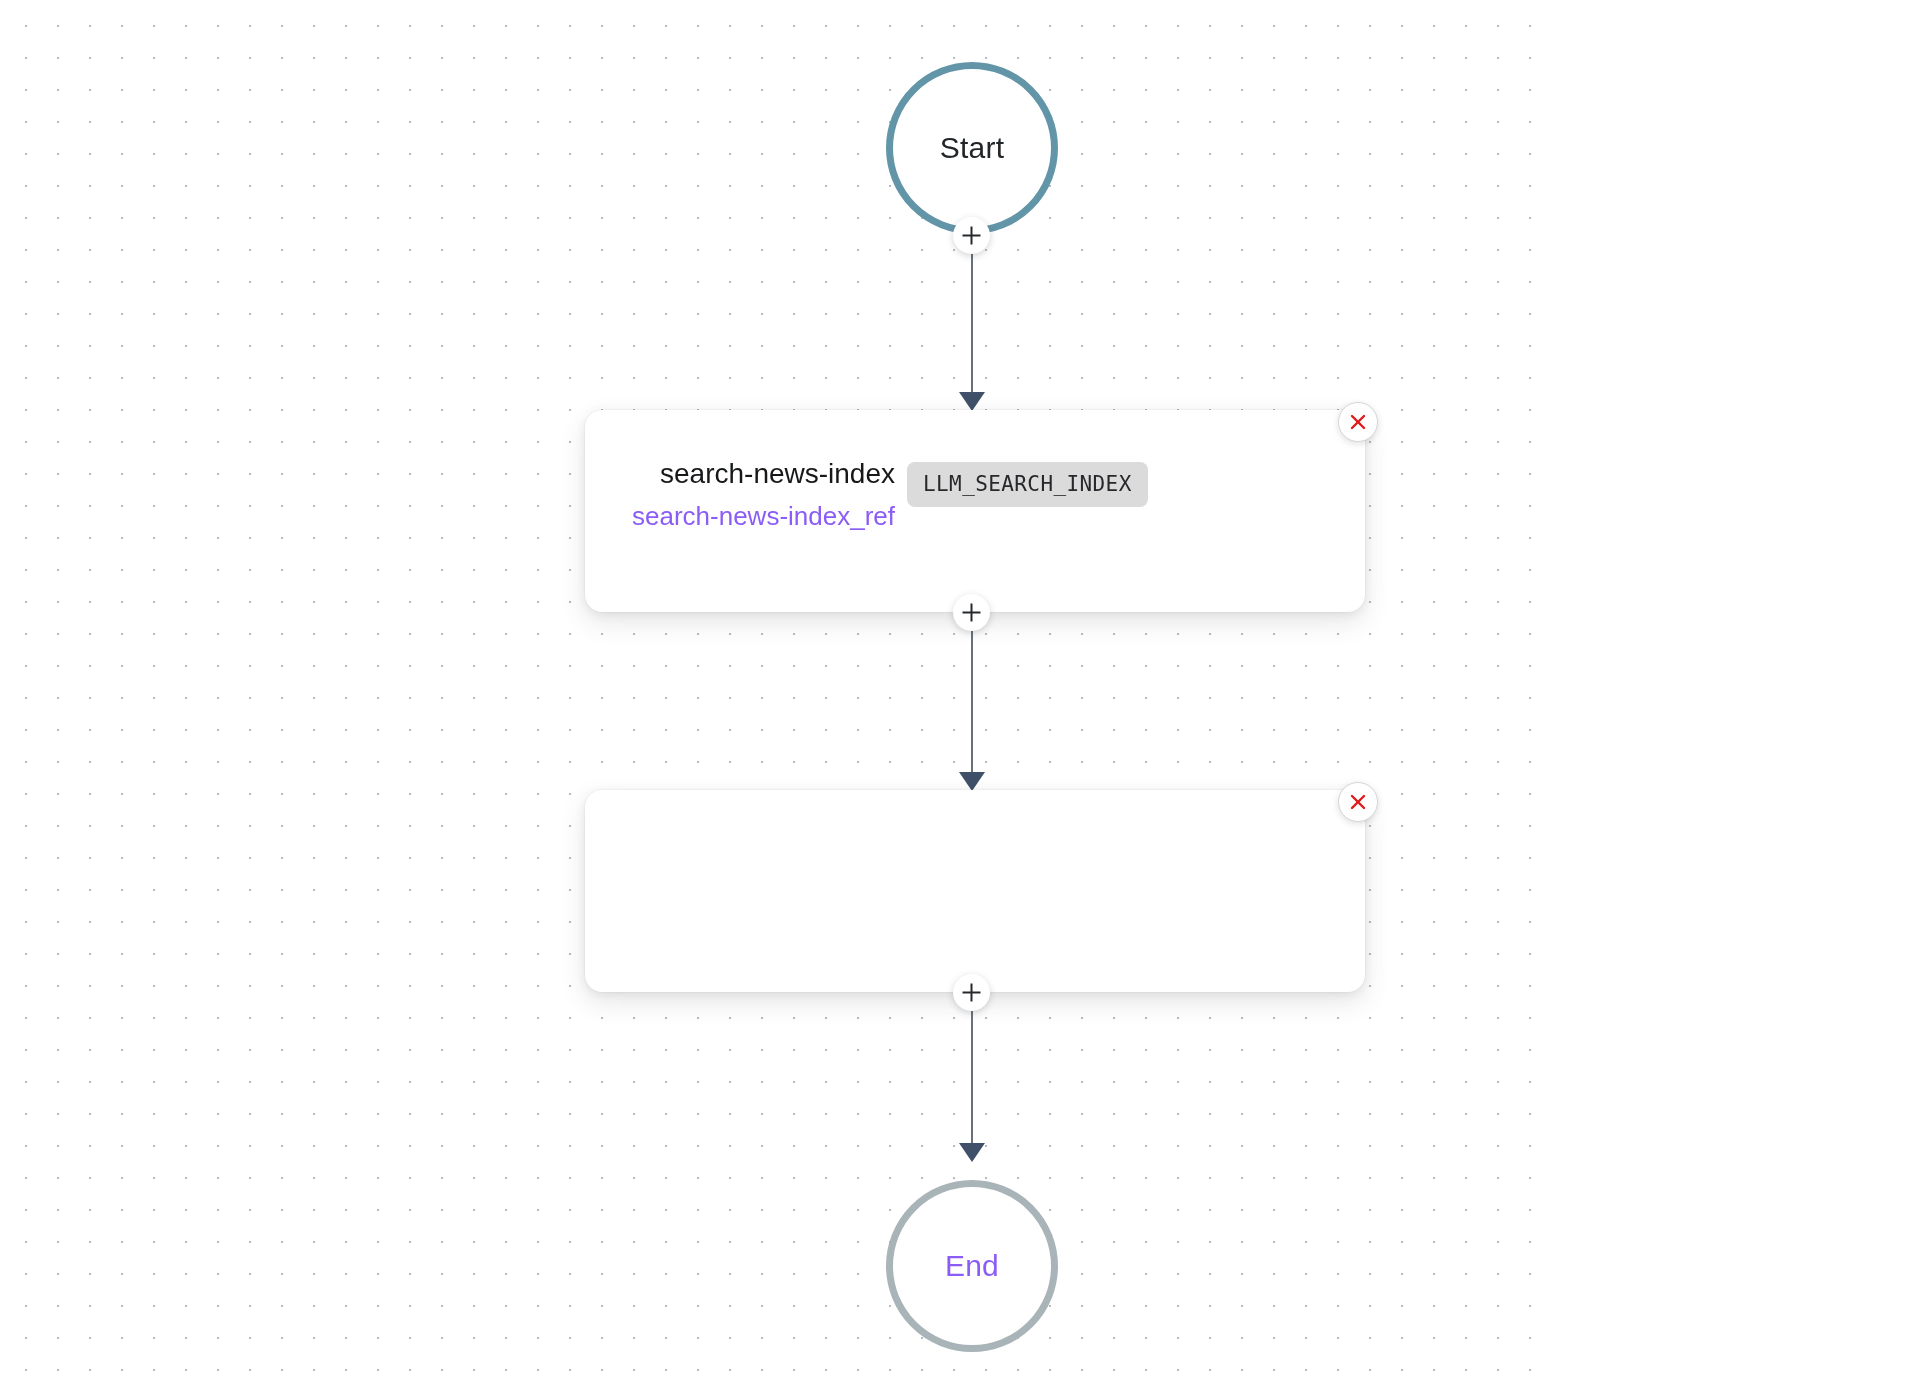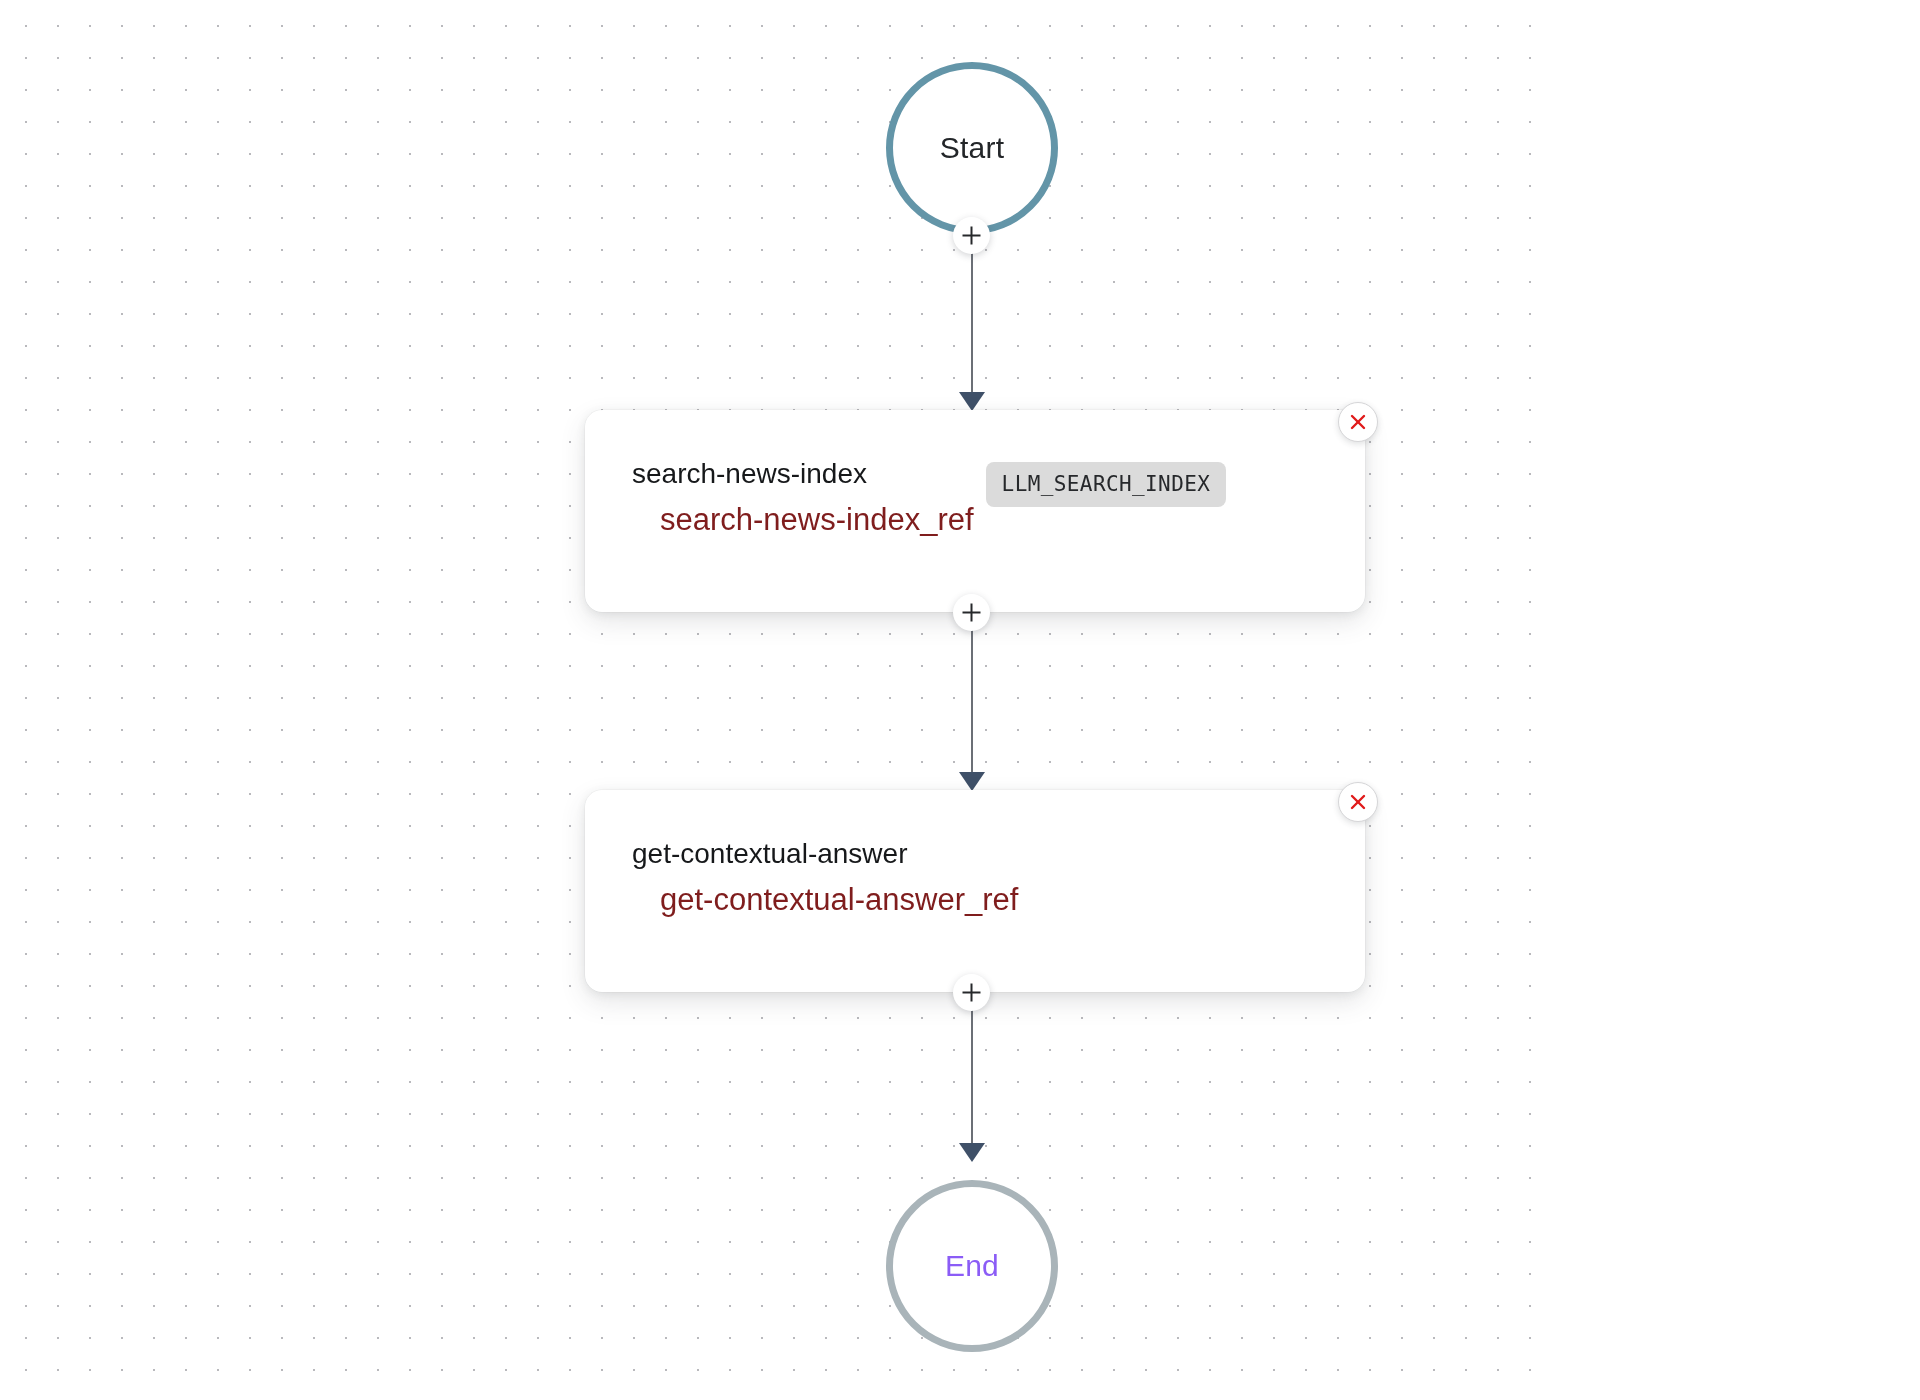--- a/index.html
+++ b/index.html
@@ -14,20 +14,21 @@
   #canvas {
     position: relative;
     width: 1544px;
     height: 1400px;
     background-color: #ffffff;
     background-image:
       radial-gradient(circle, #b9b9bd 1.1px, rgba(255,255,255,0) 1.2px);
     background-size: 32px 32px;
     background-position: 10px 10px;
     overflow: hidden;
+    text-align: right;
   }
 
   
   .terminal {
     position: absolute;
     width: 172px;
     height: 172px;
     border-radius: 50%;
     background: #ffffff;
     display: flex;
@@ -89,26 +90,25 @@
     gap: 12px;
   }
   .node-text { min-width: 0; }
   .node-title {
     font-size: 28px;
     color: #16181a;
     line-height: 1.26;
     white-space: nowrap;
   }
   .node-subtitle {
-    font-size: 31px;
-    color: #7f1d1d;
+    font-size: 26px;
+    color: #8b5cf6;
     line-height: 1.3;
     margin-top: 9px;
     white-space: nowrap;
-    margin-left: 28px;
   }
   .node-badge {
     margin-top: 6px;
     background: #dbdbdb;
     color: #26282b;
     border-radius: 8px;
     padding: 10px 16px 11px;
     font-family: "DejaVu Sans Mono", "Liberation Mono", monospace;
     font-size: 21px;
     letter-spacing: 0.4px;
@@ -189,24 +189,20 @@
       <line x1="10.5" y1="1.5" x2="10.5" y2="19.5" stroke="#26282b" stroke-width="2"></line>
       <line x1="1.5" y1="10.5" x2="19.5" y2="10.5" stroke="#26282b" stroke-width="2"></line>
     </svg>
   </div>
 
   <div class="edge" style="top:613px; height:173px;"></div>
   <div class="arrowhead" style="top:772px;"></div>
 
   <div class="node-card" style="top:790px;">
     <div class="node-body">
-      <div class="node-text">
-        <div class="node-title">get-contextual-answer</div>
-        <div class="node-subtitle">get-contextual-answer_ref</div>
-      </div>
     </div>
   </div>
 
   <div class="delete-btn" style="left:1338px; top:782px;">
     <svg width="20" height="20" viewBox="0 0 20 20">
       <line x1="4" y1="4" x2="16" y2="16" stroke="#e01b1b" stroke-width="2.4" stroke-linecap="round"></line>
       <line x1="16" y1="4" x2="4" y2="16" stroke="#e01b1b" stroke-width="2.4" stroke-linecap="round"></line>
     </svg>
   </div>
 

